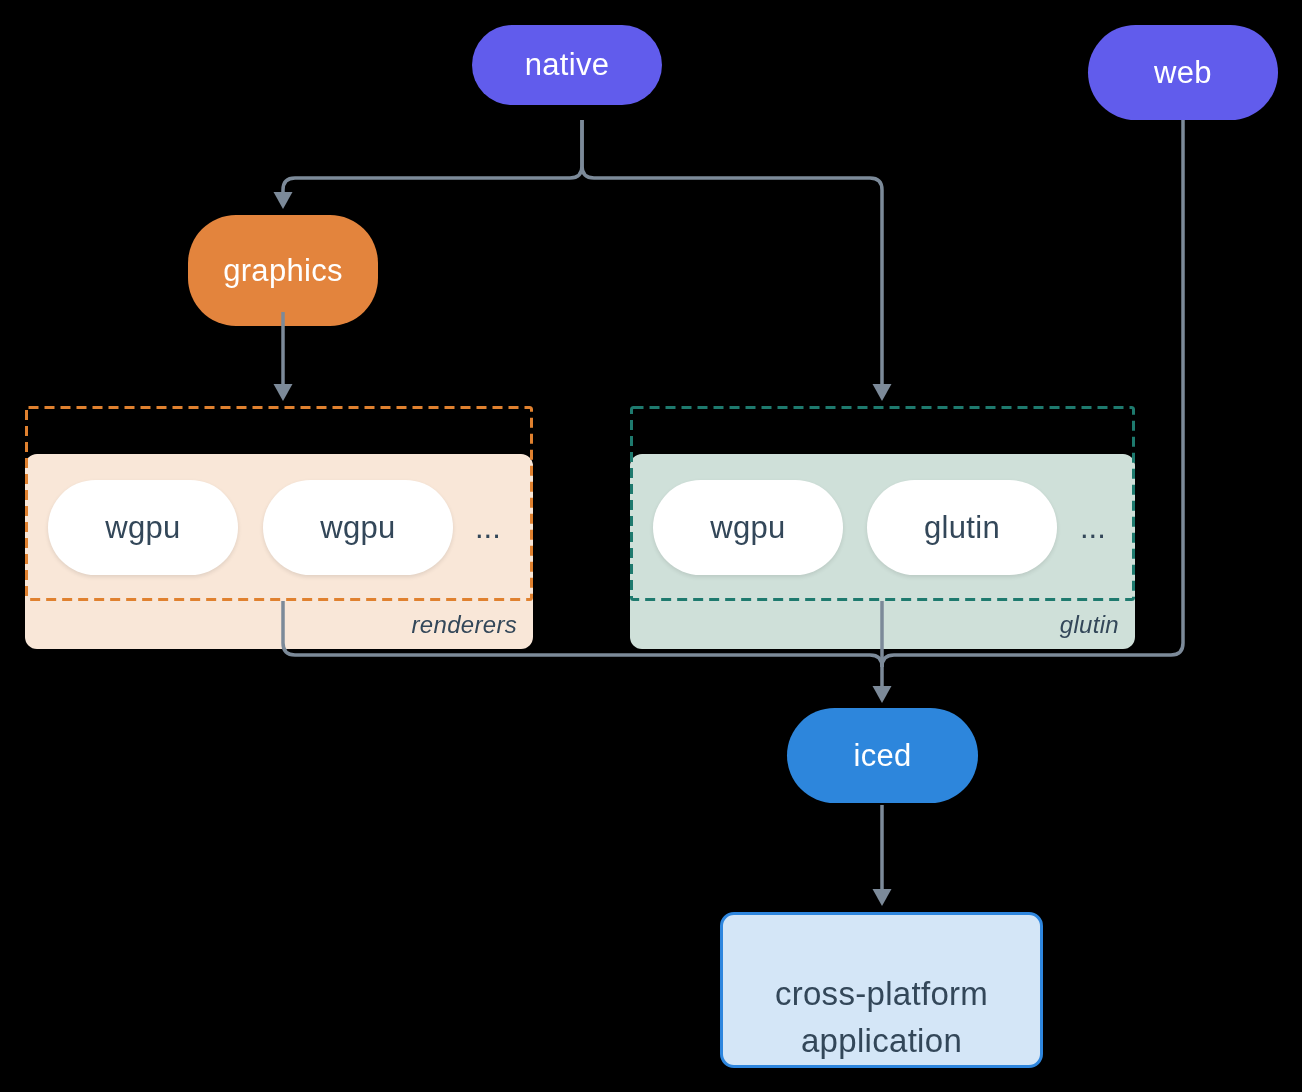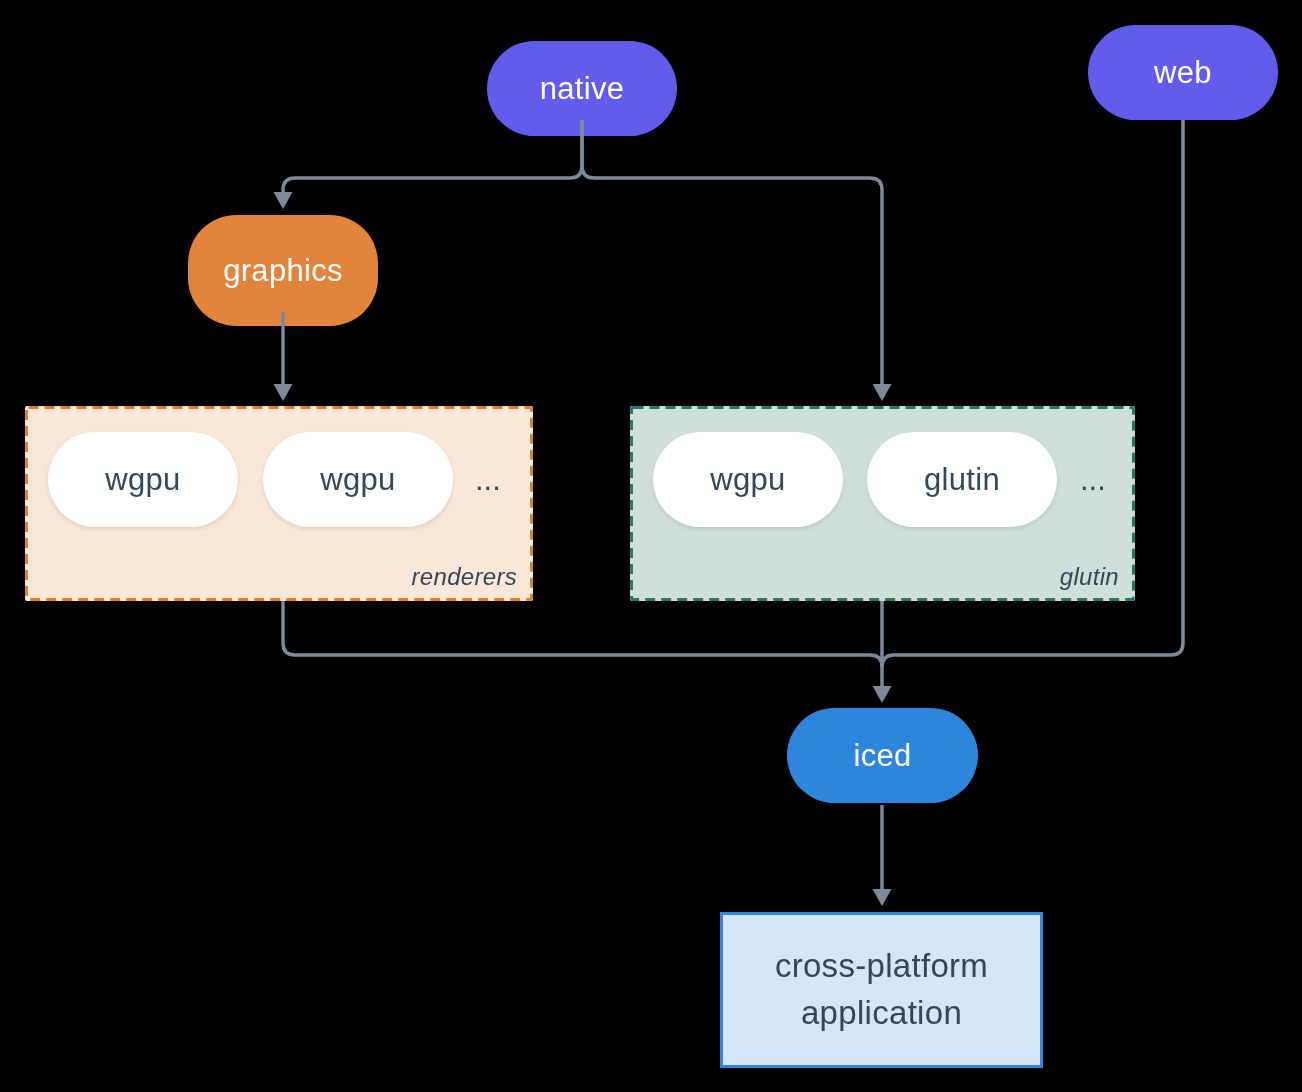--- a/index.html
+++ b/index.html
@@ -13,48 +13,48 @@
   
   .pill{
     position:absolute;display:flex;align-items:center;justify-content:center;
     border-radius:48px;font-size:31px;letter-spacing:.3px;
   }
   .pill.purple{background:var(--node-purple);color:var(--node-text-light);}
   .pill.orange{background:var(--node-orange);color:var(--node-text-light);}
   .pill.blue{background:var(--node-blue);color:var(--node-text-light);}
   .pill.white{background:var(--node-white);color:var(--ink);box-shadow:0 2px 4px rgba(0,0,0,0.10);}
 
-  .node-native{left:487px;top:25px;width:190px;height:95px;margin-top:16px;}
+  .node-native{left:472px;top:25px;width:190px;height:80px;}
   .node-web{left:1088px;top:25px;width:190px;height:95px;}
   .node-graphics{left:188px;top:215px;width:190px;height:111px;}
   .node-iced{left:787px;top:708px;width:191px;height:95px;}
 
   
-  .group{position:absolute;border-radius:2px;}
+  .group{position:absolute;border-radius:12px;margin-top:48px;}
   .group-renderers{left:25px;top:406px;width:508px;height:195px;background:var(--renderers-bg);}
   .group-shells{left:630px;top:406px;width:505px;height:195px;background:var(--shells-bg);}
   .group .pill{width:190px;height:95px;top:26px;}
   .group .pill.p1{left:23px;}
   .group-renderers .pill.p2{left:238px;}
   .group-shells .pill.p2{left:237px;}
   .ellipsis{
     position:absolute;left:450px;top:26px;height:95px;
     display:flex;align-items:center;color:var(--ink);font-size:31px;
   }
   .group-label{
     position:absolute;right:16px;bottom:10px;
     color:var(--ink);font-size:24px;letter-spacing:.3px;font-style:italic;
   }
 
   
   .app-box{
     position:absolute;left:720px;top:912px;width:323px;height:156px;
-    background:var(--app-bg);border:3px solid var(--app-border);border-radius:0;
+    background:var(--app-bg);border:3px solid var(--app-border);border-radius:14px;
     box-sizing:border-box;
-    display:flex;flex-direction:column;align-items:center;justify-content:center;
+    display:flex;flex-direction:column;align-items:center;justify-content:flex-end;
     color:var(--ink);font-size:33px;line-height:1.42;letter-spacing:.3px;
   }
 
   
   svg.edges{position:absolute;left:0;top:0;pointer-events:none;}
   svg.edges path.edge{fill:none;stroke:var(--line);stroke-width:3.5;}
   svg.edges polygon.head{fill:var(--line);stroke:none;}
   svg.edges rect.dash{fill:none;stroke-width:3;stroke-dasharray:10 6;}
   svg.edges rect.dash-renderers{stroke:var(--renderers-border);}
   svg.edges rect.dash-shells{stroke:var(--shells-border);}

